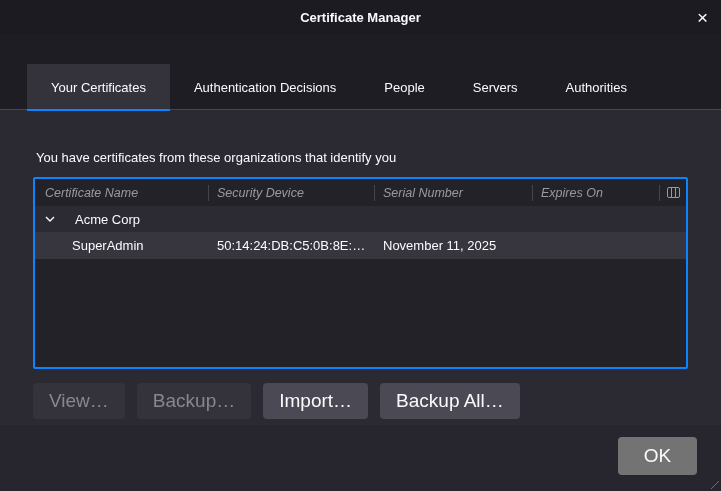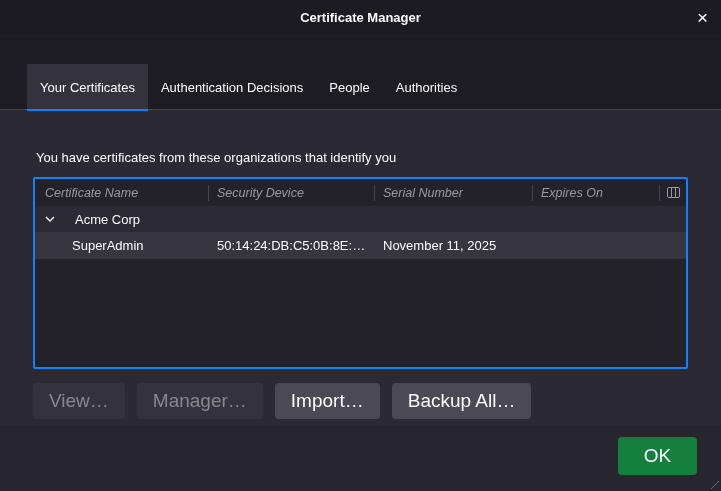--- a/index.html
+++ b/index.html
@@ -29,21 +29,21 @@
     background:#1e1d24;
     padding:30px 0 0 27px;
     height:76px;
     display:flex;
     border-bottom:1px solid #47464f;
   }
   .tab {
     position:relative;
     height:46px;
     display:flex; align-items:center;
-    padding:0 13px;
+    padding:0 24px;
     font-size:13px; color:#fbfbfe;
     cursor:pointer;
     white-space:nowrap;
   }
   .tab.active { background:#34333c; }
   .tab.active::after {
     content:""; position:absolute; left:0; right:0; bottom:-1px;
     height:2px; background:#0a84ff;
   }
 
@@ -91,21 +91,21 @@
   }
   .btn:disabled { background:#34333b; color:#88878f; cursor:default; }
 
   
   .footer {
     position:absolute; left:0; right:0; bottom:0;
     height:66px; background:#27262e;
     display:flex; justify-content:flex-end; align-items:flex-start;
     padding:12px 24px 0;
   }
-  .btn.ok { width:79px; padding:8px 8px; text-align:center; background:#15803d; }
+  .btn.ok { width:79px; padding:8px 8px; text-align:center; background:#737373; }
 
   .grip { position:absolute; right:1px; bottom:1px; }
 </style>
 </head>
 <body>
 
 <div class="dialog">
 
   <div class="titlebar">
     <span class="title">Certificate Manager</span>
@@ -114,20 +114,23 @@
 
   <div class="tabband">
     <div class="tab active">
       <span>Your Certificates</span>
     </div>
     <div class="tab">
       <span>Authentication Decisions</span>
     </div>
     <div class="tab">
       <span>People</span>
+    </div>
+    <div class="tab">
+      <span>Servers</span>
     </div>
     <div class="tab">
       <span>Authorities</span>
     </div>
   </div>
 
   <p class="intro">You have certificates from these organizations that identify you</p>
 
   <div class="certtable">
     <div class="thead">
@@ -156,21 +159,21 @@
     <div class="trow">
       <div class="td indent">SuperAdmin</div>
       <div class="td">50:14:24:DB:C5:0B:8E:…</div>
       <div class="td">November 11, 2025</div>
       <div></div>
     </div>
   </div>
 
   <div class="btnrow">
     <button class="btn" disabled="">View…</button>
-    <button class="btn" disabled="">Manager…</button>
+    <button class="btn" disabled="">Backup…</button>
     <button class="btn">Import…</button>
     <button class="btn">Backup All…</button>
   </div>
 
   <div class="footer">
     <button class="btn ok">OK</button>
     <svg class="grip" width="11" height="11" viewBox="0 0 11 11">
       <line x1="2" y1="10" x2="10" y2="2" stroke="#6e6d78" stroke-width="1"></line>
     </svg>
   </div>

